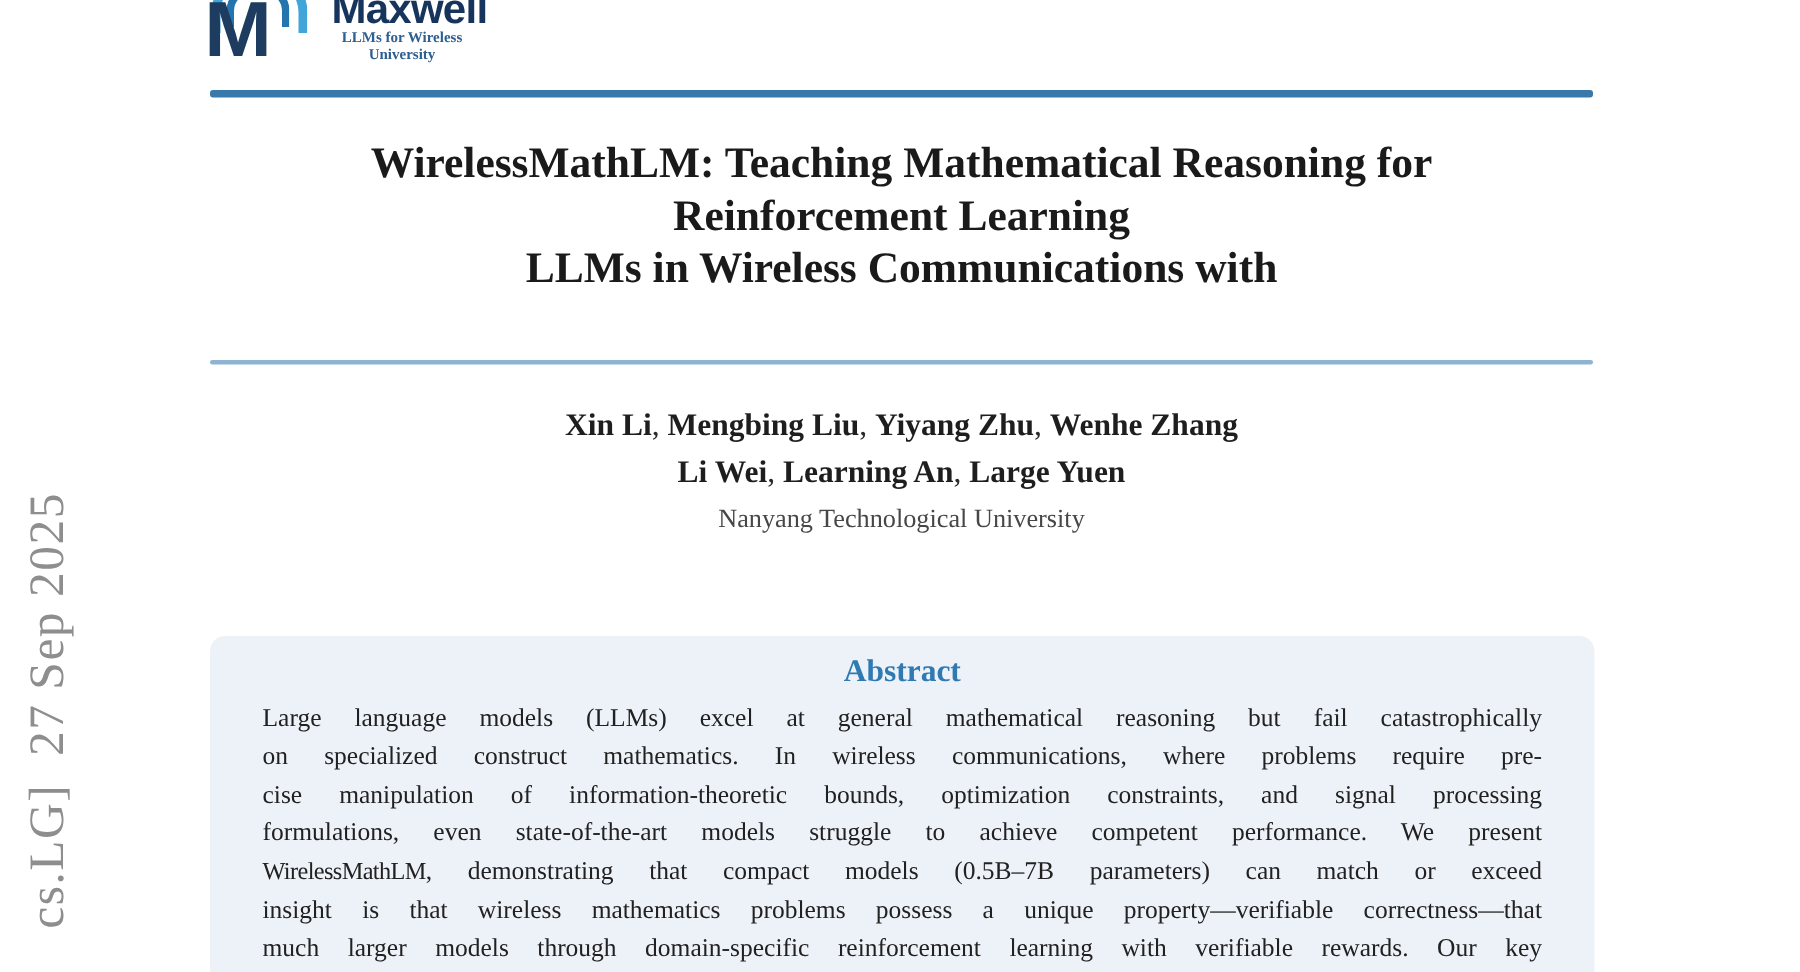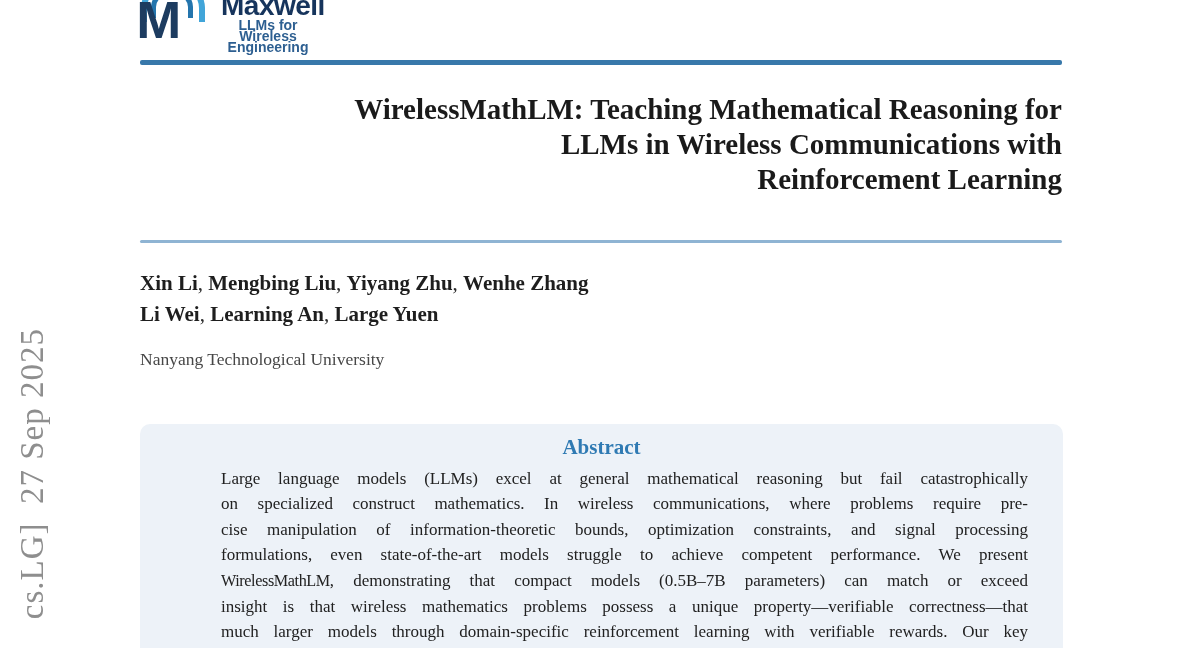--- a/index.html
+++ b/index.html
@@ -45,93 +45,93 @@
   }
   .logo-brand {
     position: absolute; left: 221px; top: -10px;
     font-family: "Liberation Sans", "DejaVu Sans", sans-serif;
     font-weight: 700; font-size: 28px; letter-spacing: -0.5px;
     color: #16345c;
   }
   .logo-taglines {
     position: absolute; left: 213px; top: 20px; width: 110px;
     text-align: center;
-    font-family: Liberation Sans, sans-serif;
-    font-weight: 600; font-size: 14px; line-height: 11px;
+    font-family: Liberation Serif, serif;
+    font-weight: 600; font-size: 10px; line-height: 11px;
     color: #2d5f91;
   }
 
   
   .rule { position: absolute; left: 140px; width: 922px; border-radius: 2px; }
   .rule1 { top: 60px; height: 5px; background: #3878aa; }
   .rule2 { top: 240px; height: 3px; background: #8fb4d3; }
 
   
   .title {
     position: absolute; left: 140px; top: 92px; width: 922px;
-    margin: 0; text-align: right;
+    margin: 0; text-align: center;
     font-weight: 700; font-size: 29px; line-height: 35px;
     color: #1a1a1a;
   }
   .title span { display: block; }
 
   
   .authors {
     position: absolute; left: 140px; top: 268px; width: 922px;
-    text-align: left; font-size: 21px; line-height: 31px; color: #2b2b2b;
+    text-align: center; font-size: 21px; line-height: 31px; color: #2b2b2b;
   }
   .authors .au { font-weight: 700; color: #1e1e1e; }
   .affil {
-    position: absolute; left: 140px; top: 349px; width: 922px;
-    font-size: 17.5px; color: #474747;
+    position: absolute; left: 140px; top: 335px; width: 922px;
+    text-align: center; font-size: 17.5px; color: #474747;
   }
 
   
   .absbox {
     position: absolute; left: 140px; top: 424px; width: 923px; height: 300px;
     background: #edf2f8; border-radius: 10px;
   }
   .abs-head {
     padding-top: 11px; text-align: center;
     font-weight: 700; font-size: 21px; color: #2f7ab3;
   }
   .abs-body {
     margin: 6px 35px 0 35px;
     font-size: 17px; line-height: 25.4px; color: #212121;
   }
-  .abs-line { text-align: justify; text-align-last: justify; margin-left: 46px; }
+  .abs-line { text-align: justify; text-align-last: justify; }
   .abs-line .tok {
     font-weight: 400; letter-spacing: -0.4px;
     font-size: 16.2px;
   }
 </style>
 </head>
 <body>
 
 <div class="page">
 
   <div class="arxiv-stamp">cs.LG]&nbsp; 27 Sep 2025</div>
 
   <div class="logo">
     <div class="logo-arc arc-outer"></div>
     <div class="logo-arc arc-inner"></div>
     <div class="logo-m">M</div>
     <div class="logo-brand">Maxwell</div>
     <div class="logo-taglines">
       <div>LLMs for Wireless</div>
-      <div>Engineering</div>
+      <div>University</div>
     </div>
   </div>
 
   <div class="rule rule1"></div>
 
   <h1 class="title">
     <span>WirelessMathLM: Teaching Mathematical Reasoning for</span>
+    <span>Reinforcement Learning</span>
     <span>LLMs in Wireless Communications with</span>
-    <span>Reinforcement Learning</span>
   </h1>
 
   <div class="rule rule2"></div>
 
   <div class="authors" id="authors">
       <div><span class="au">Xin Li</span>, <span class="au">Mengbing Liu</span>, <span class="au">Yiyang Zhu</span>, <span class="au">Wenhe Zhang</span></div>
       <div><span class="au">Li Wei</span>, <span class="au">Learning An</span>, <span class="au">Large Yuen</span></div>
     </div>
 
   <div class="affil">Nanyang Technological University</div>

